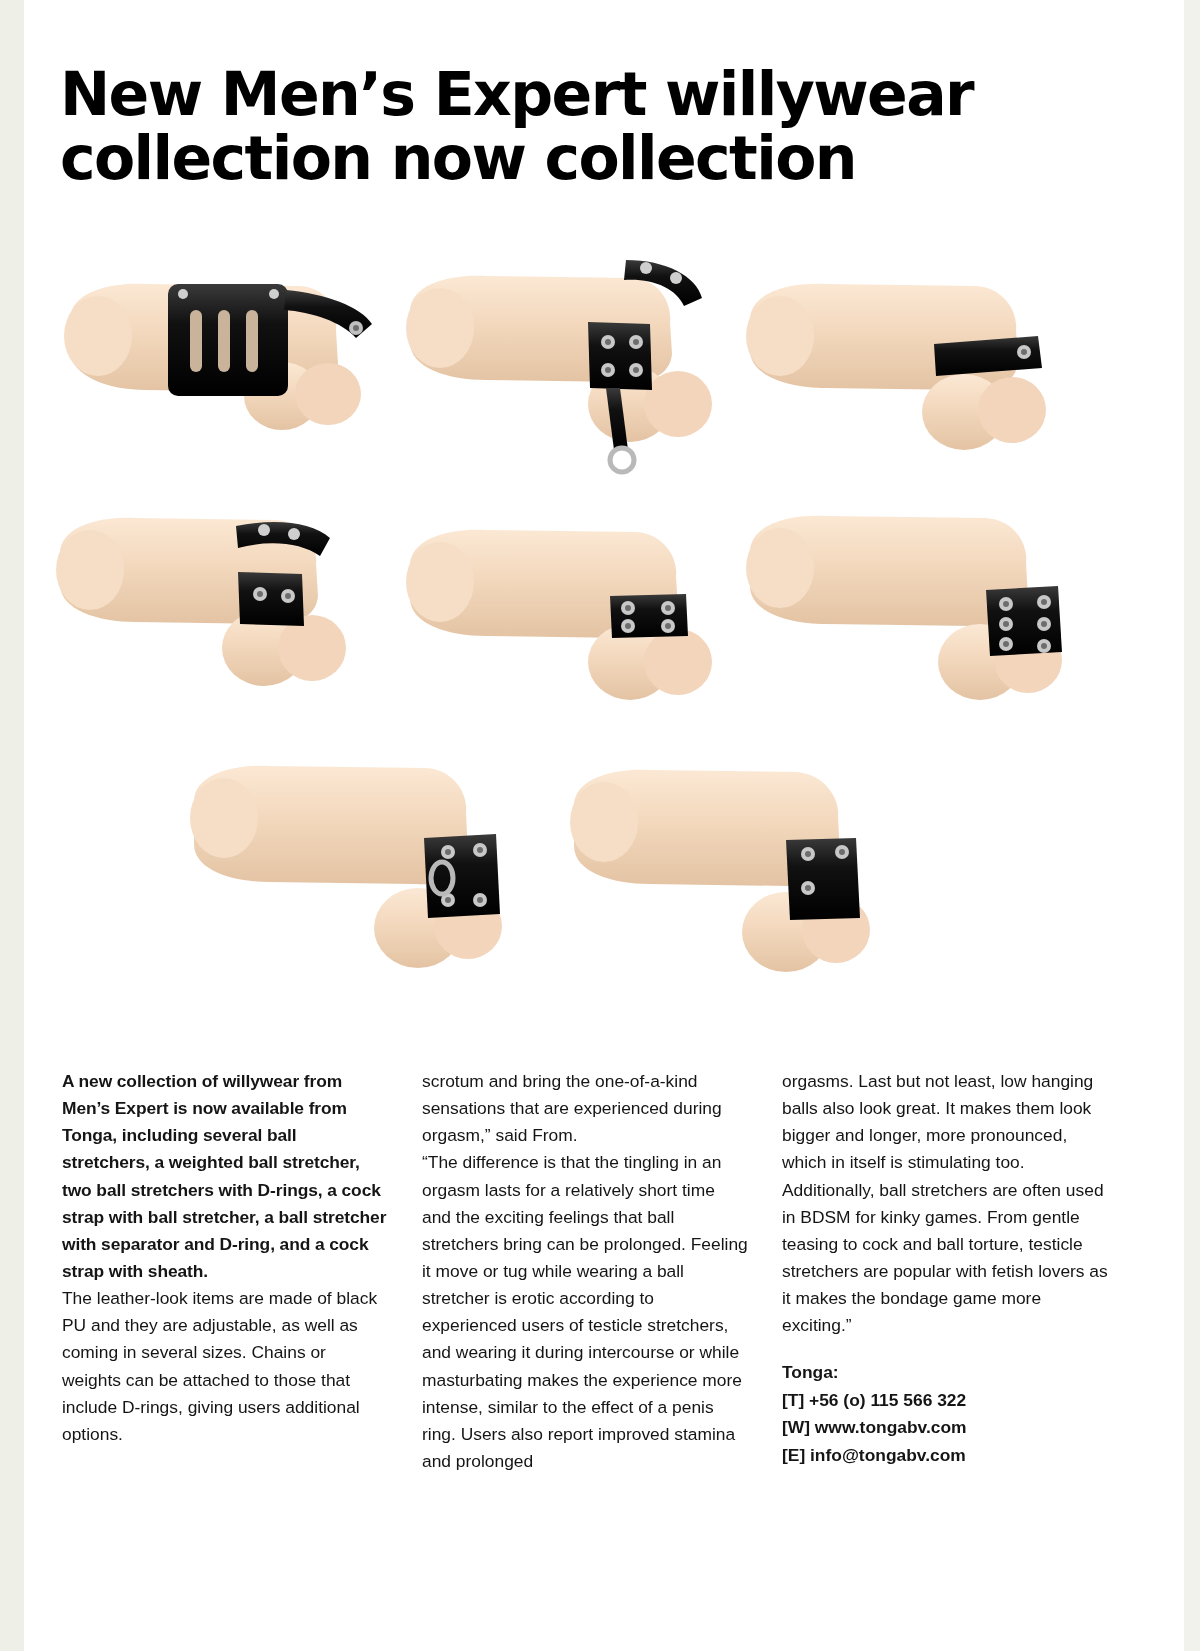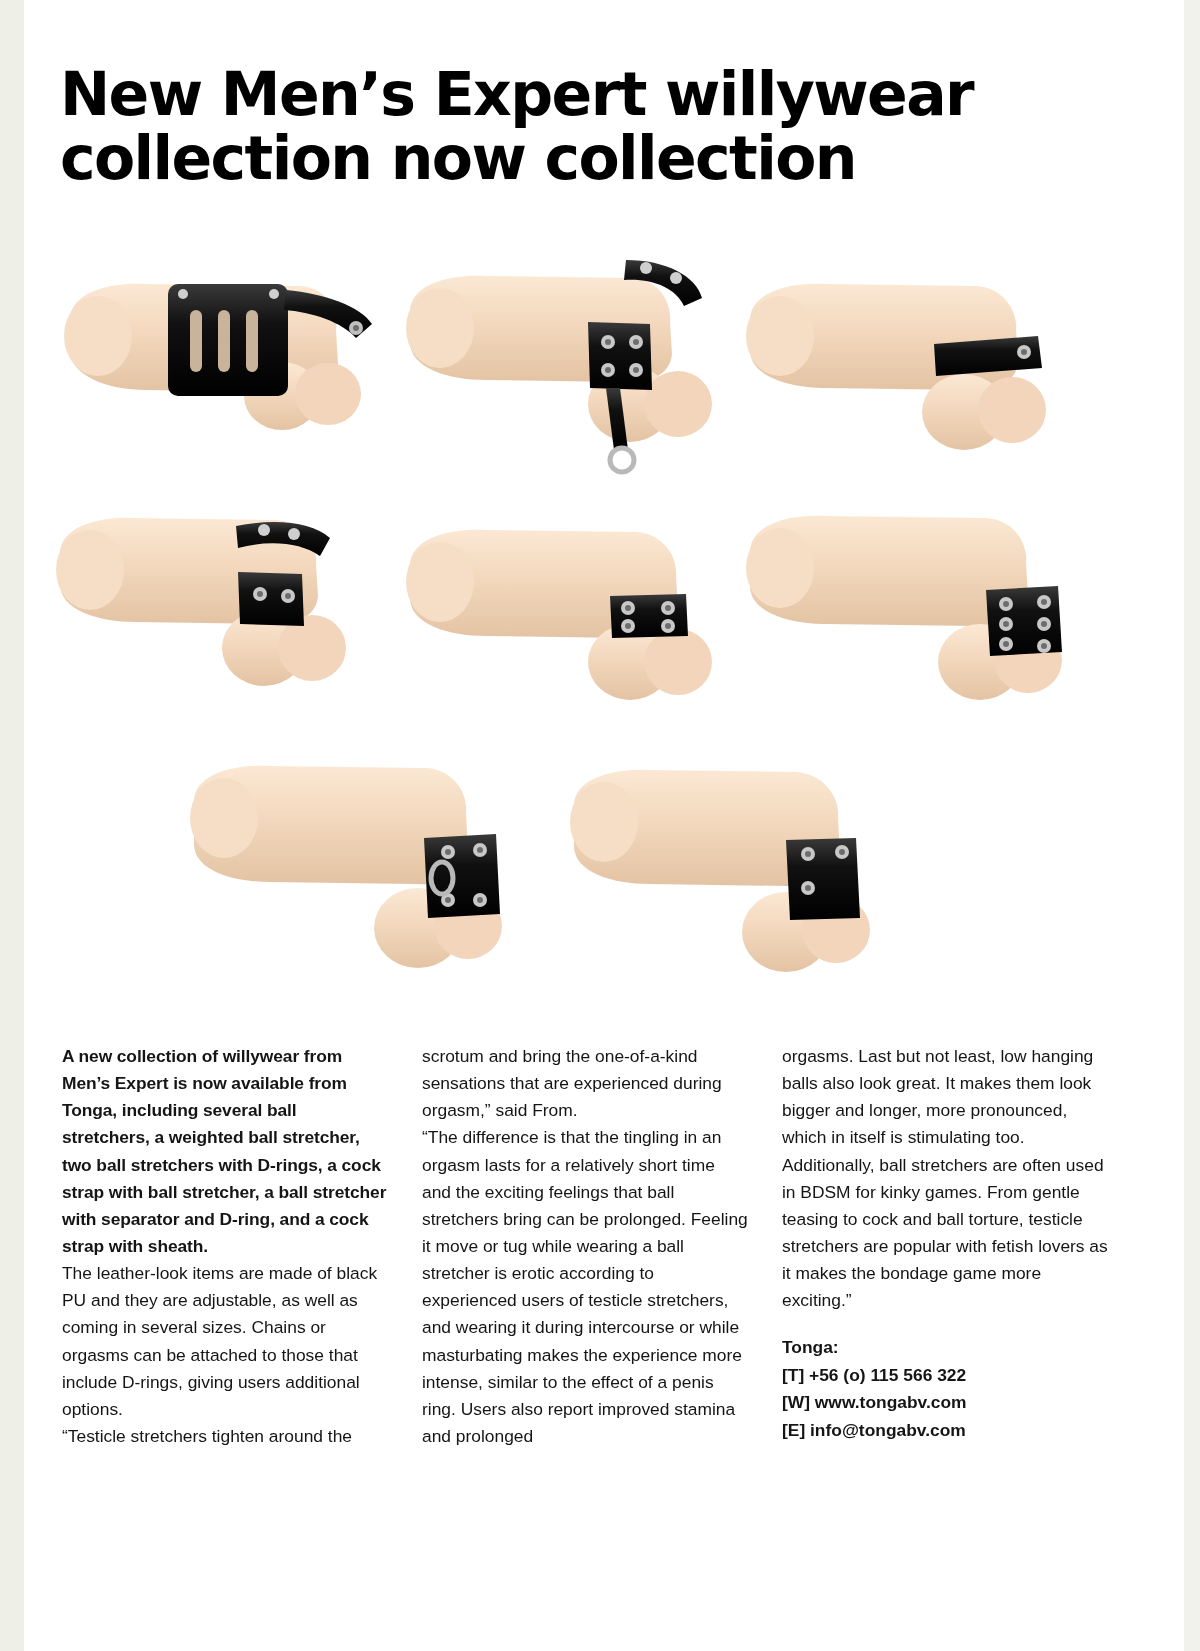--- a/index.html
+++ b/index.html
@@ -64,20 +64,21 @@
     display: flex;
     gap: 34px;
   }
   .col {
     width: 326px;
     font-family: "Liberation Sans", sans-serif;
     font-size: 17.4px;
     line-height: 1.56;
     color: #151515;
     text-align: left;
+    margin-top: 25px;
   }
   .col p { margin: 0; }
   .lead {
     font-weight: bold;
     letter-spacing: -0.1px;
   }
   .contact {
     margin-top: 20px;
     font-weight: bold;
     line-height: 1.58;
@@ -263,22 +264,21 @@
           <circle cx="248" cy="122" r="3" fill="#6d6d6d"></circle>
       </svg>
     </div>
 
   </div>
 
   <div class="columns">
 
     <div class="col">
       <p class="lead">A new collection of willywear from Men’s Expert is now available from Tonga, including several ball stretchers, a weighted ball stretcher, two ball stretchers with D-rings, a cock strap with ball stretcher, a ball stretcher with separator and D-ring, and a cock strap with sheath.</p>
-      <p>The leather-look items are made of black PU and they are adjustable, as well as coming in several sizes. Chains or orgasms can be attached to those that include D-rings, giving users additional options.</p>
-      <p>“Testicle stretchers tighten around the</p>
+      <p>The leather-look items are made of black PU and they are adjustable, as well as coming in several sizes. Chains or weights can be attached to those that include D-rings, giving users additional options.</p>
     </div>
 
     <div class="col">
       <p>scrotum and bring the one-of-a-kind sensations that are experienced during orgasm,” said From.</p>
       <p>“The difference is that the tingling in an orgasm lasts for a relatively short time and the exciting feelings that ball stretchers bring can be prolonged. Feeling it move or tug while wearing a ball stretcher is erotic according to experienced users of testicle stretchers, and wearing it during intercourse or while masturbating makes the experience more intense, similar to the effect of a penis ring. Users also report improved stamina and prolonged</p>
     </div>
 
     <div class="col">
       <p>orgasms. Last but not least, low hanging balls also look great. It makes them look bigger and longer, more pronounced, which in itself is stimulating too. Additionally, ball stretchers are often used in BDSM for kinky games. From gentle teasing to cock and ball torture, testicle stretchers are popular with fetish lovers as it makes the bondage game more exciting.”</p>
       <div class="contact">

